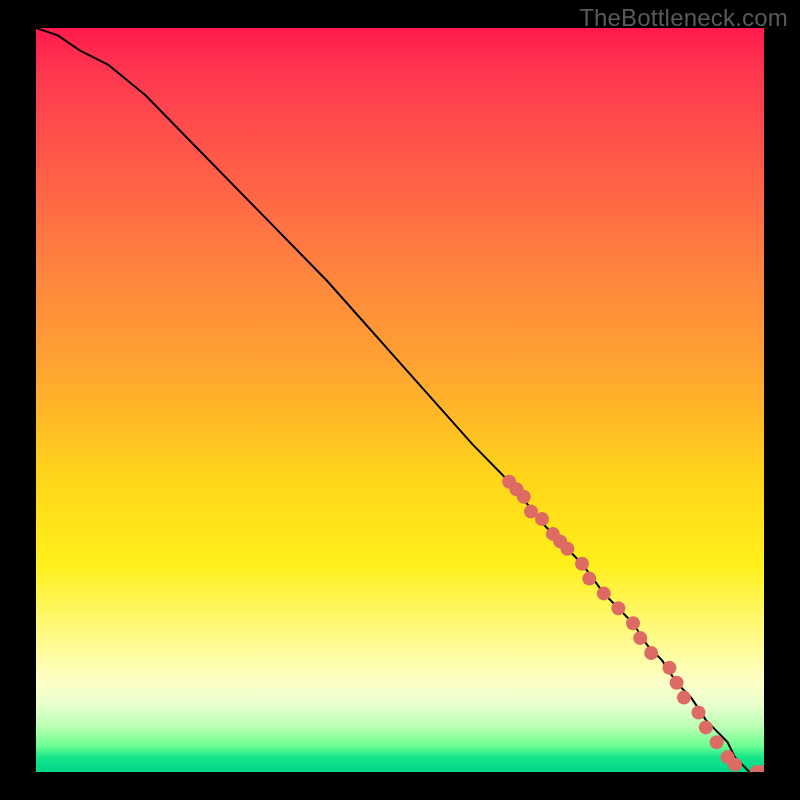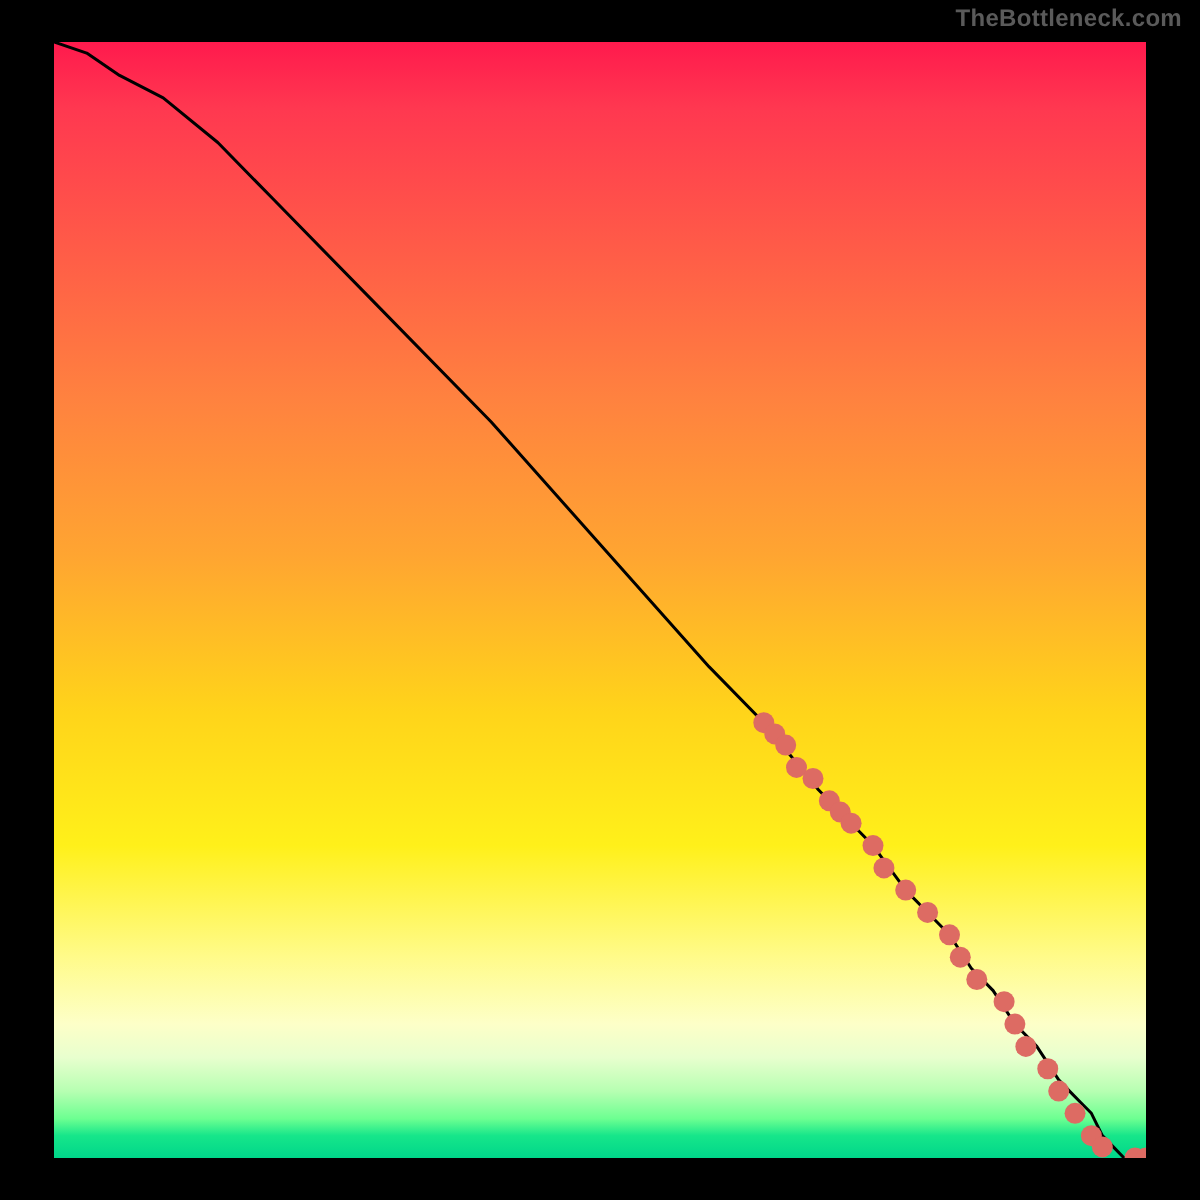--- a/index.html
+++ b/index.html
@@ -15,22 +15,22 @@
     position: relative;
     width: 800px;
     height: 800px;
     background: #000;
   }
   .watermark {
     position: absolute;
     top: 4px;
     right: 12px;
     color: #5a5a5a;
-    font-size: 16px;
-    font-weight: 700;
+    font-size: 24px;
+    font-weight: 400;
     letter-spacing: 0.2px;
     z-index: 5;
   }
   .plot-area {
     position: absolute;
     left: 36px;
     top: 28px;
     width: 728px;
     height: 744px;
     

